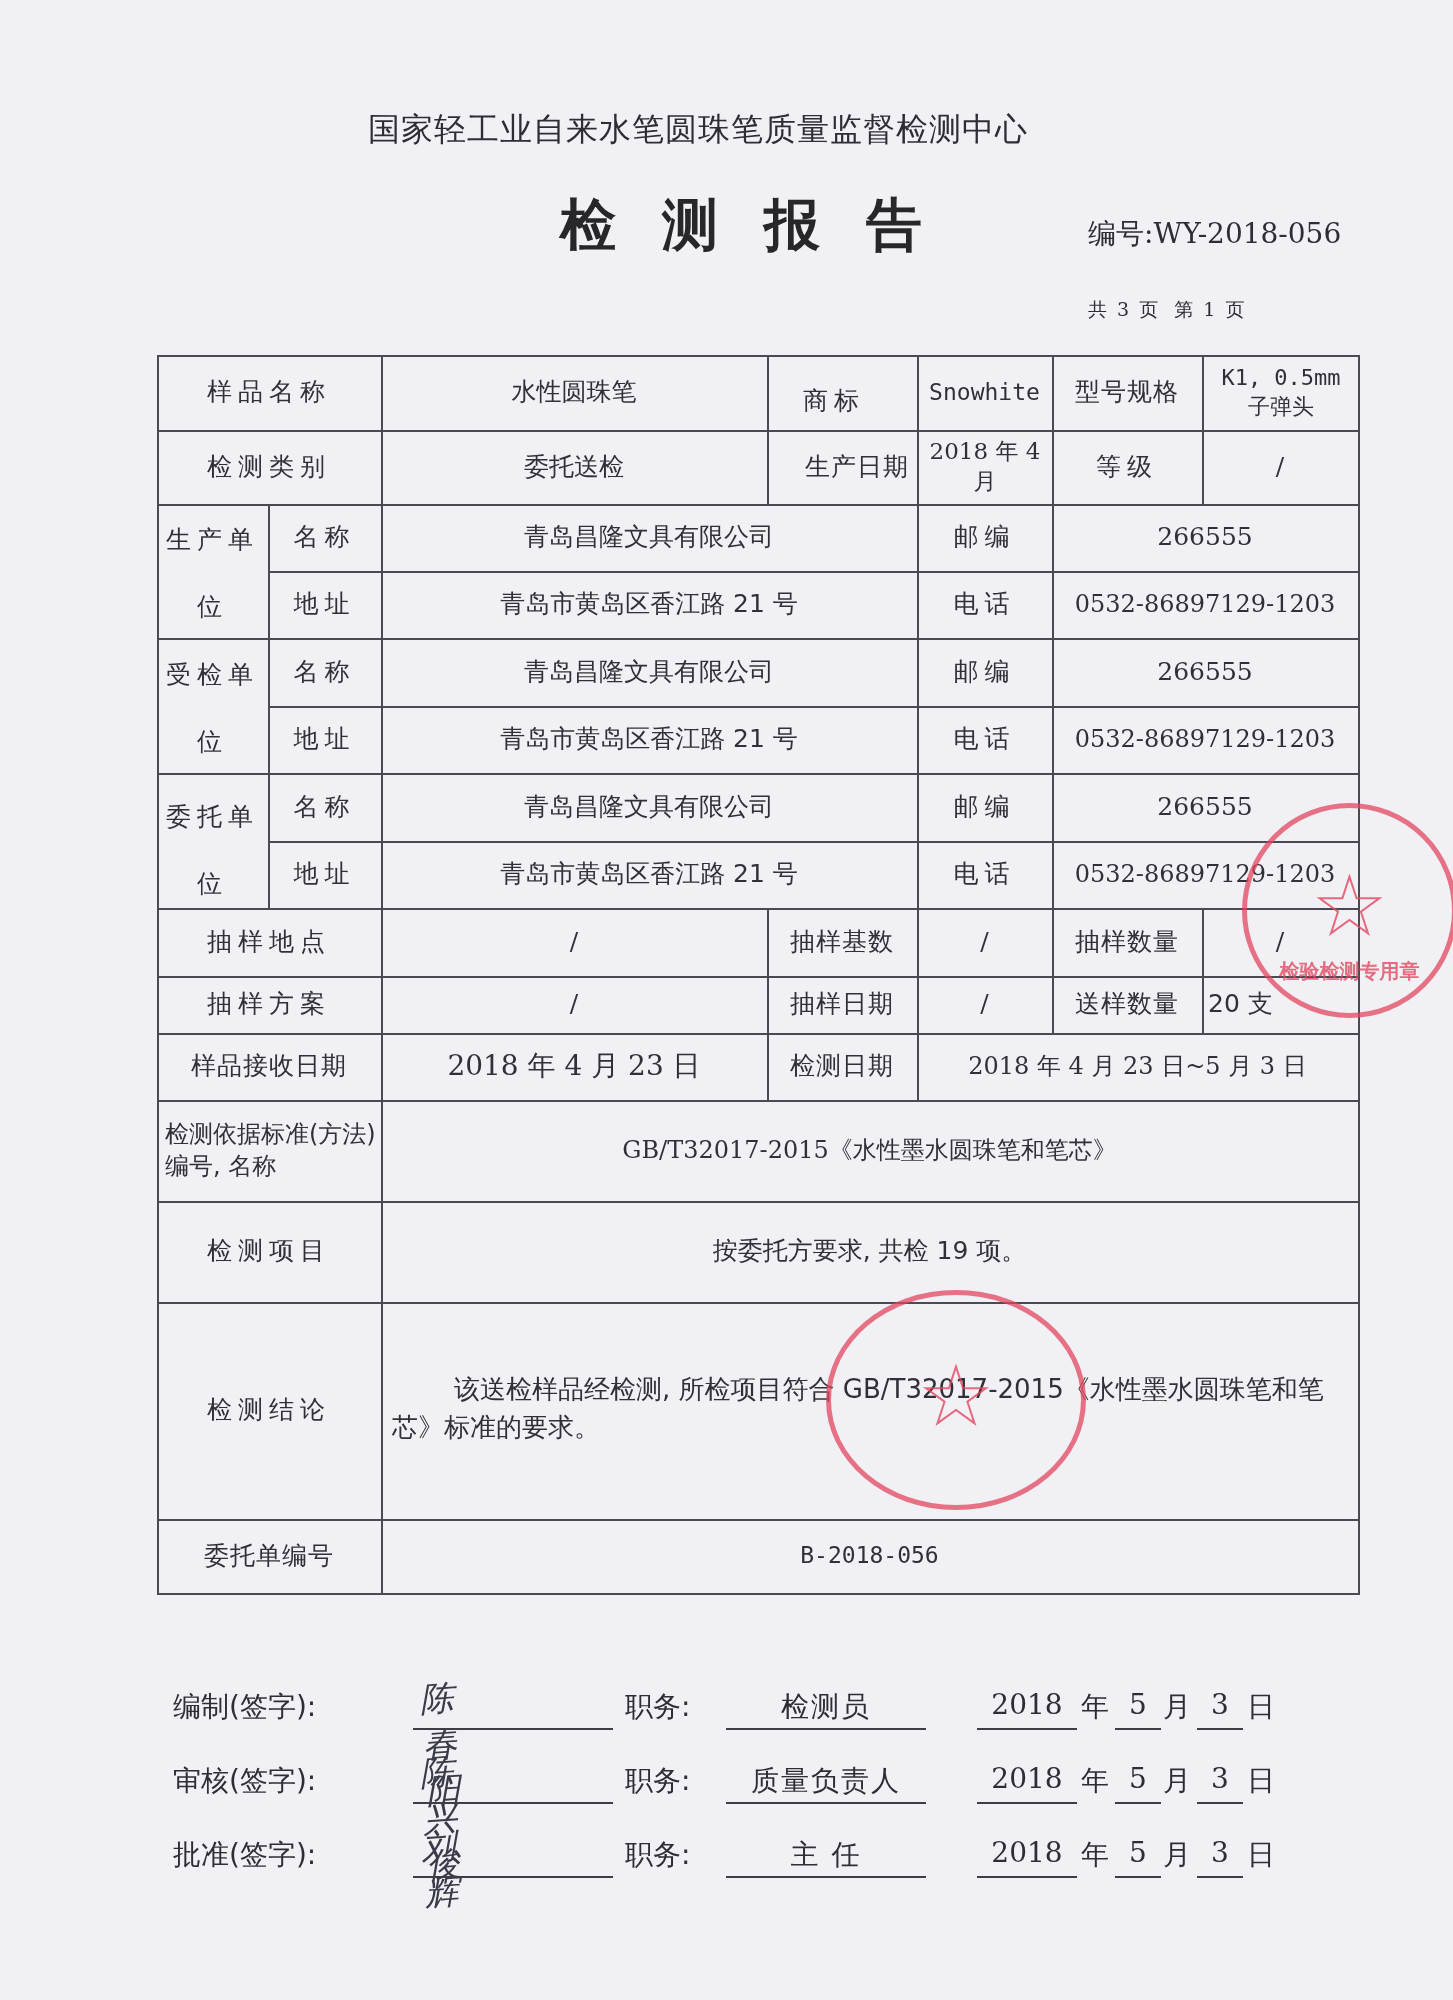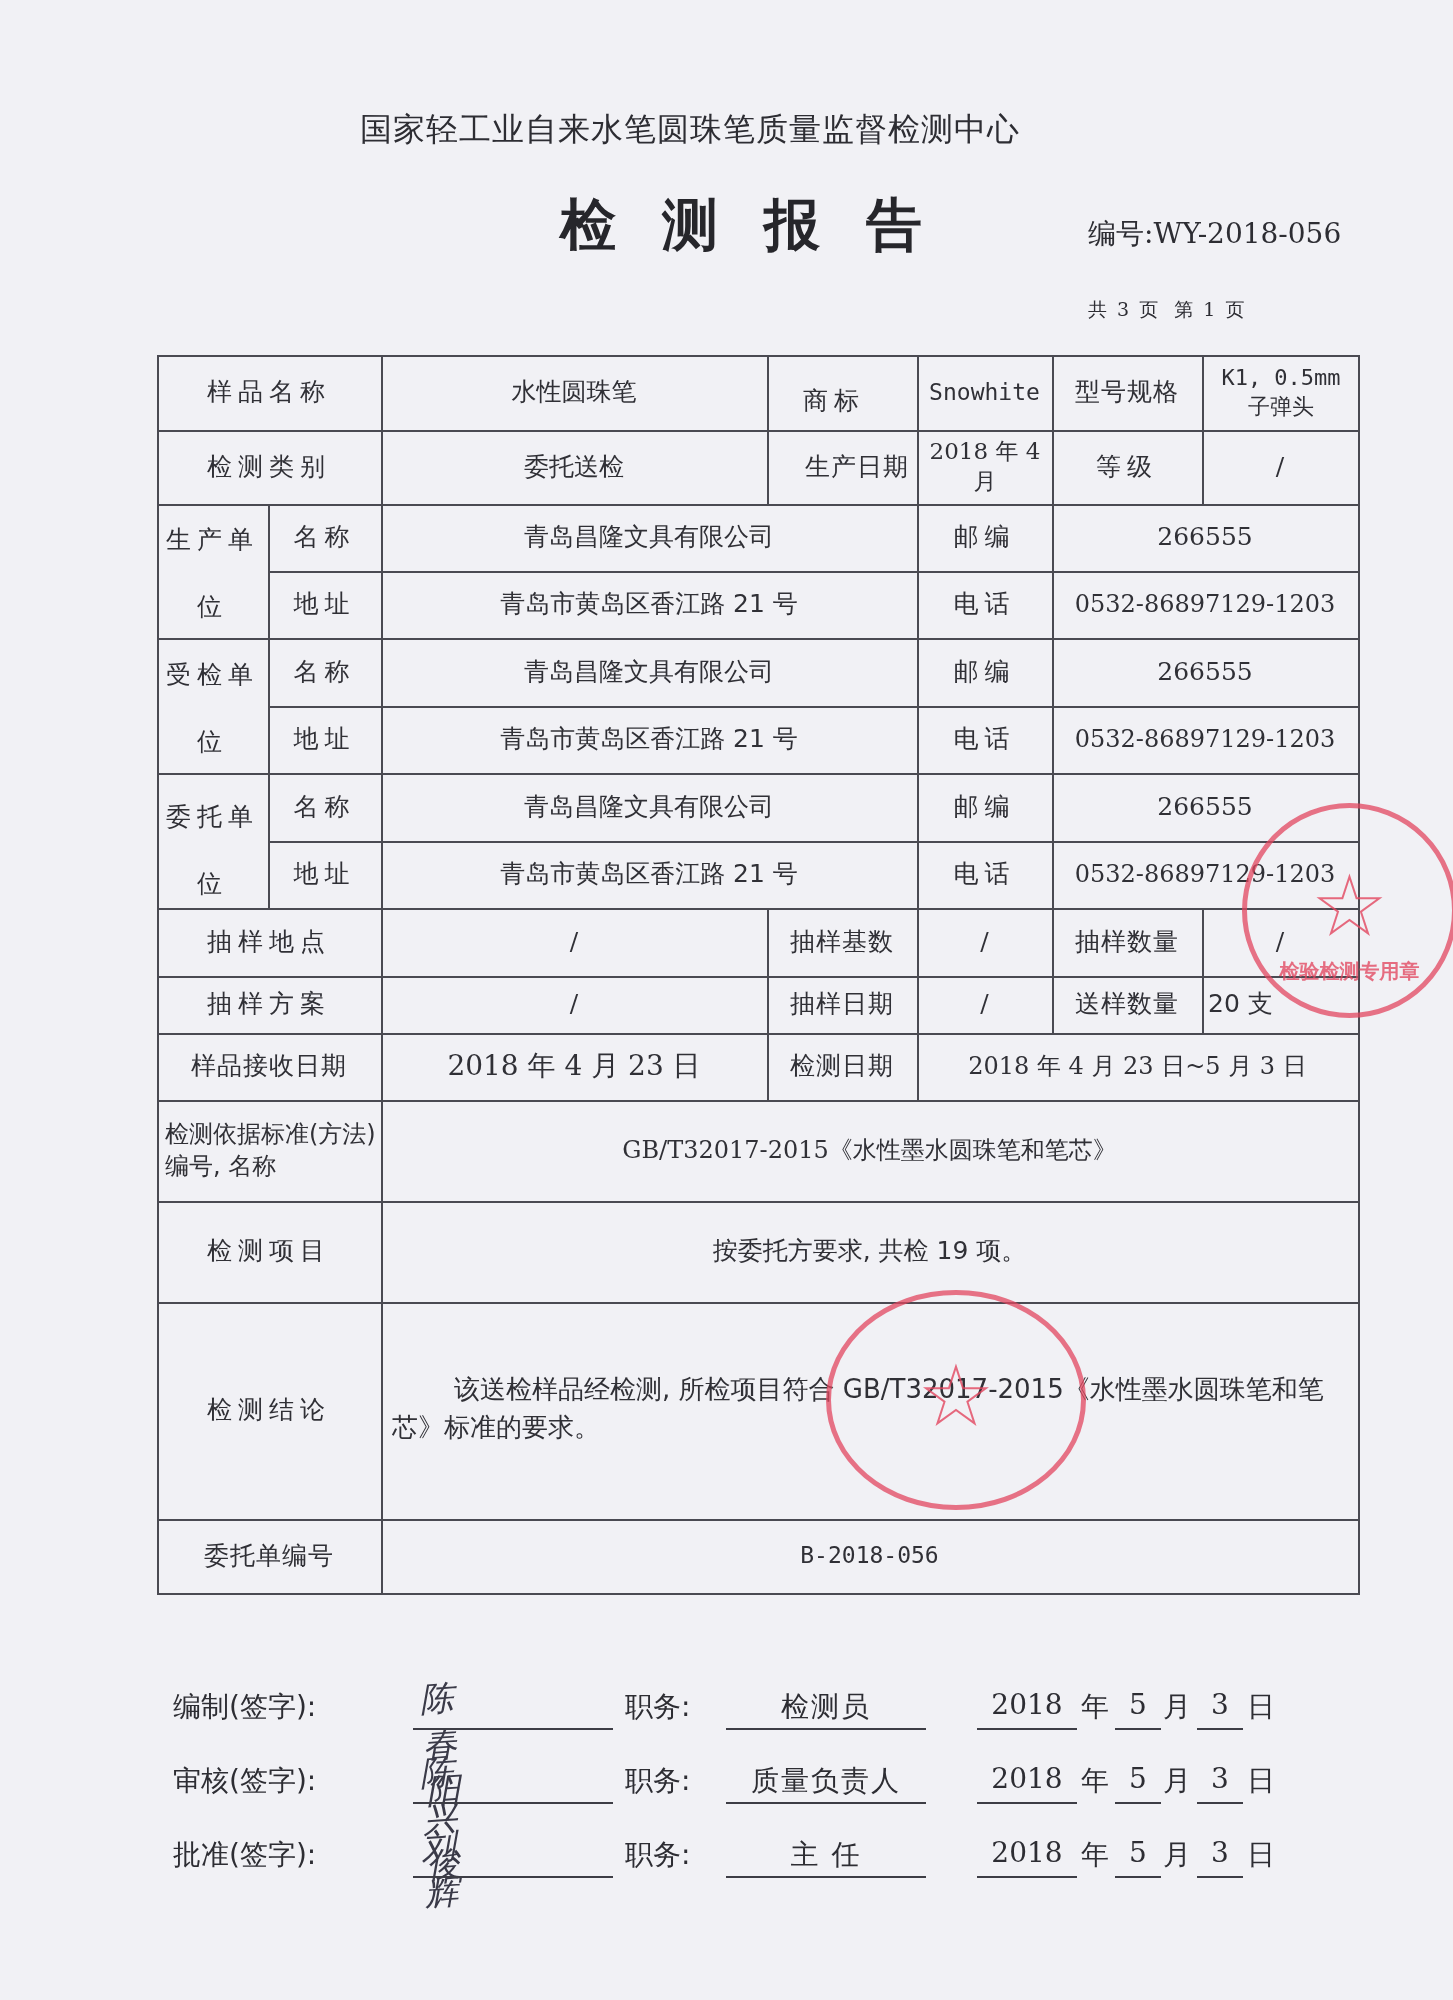--- a/index.html
+++ b/index.html
@@ -6,21 +6,21 @@
   body {
     width: 1453px; height: 2000px; position: relative; overflow: hidden;
     background: #f1f1f5;
     font-family: "DejaVu Serif", "Liberation Serif", serif;
     color: #2a2a2e;
   }
   .abs { position: absolute; }
   .org-title {
     left: 0; width: 1380px; top: 108px; text-align: center;
     font-family: "DejaVu Sans", sans-serif; font-size: 32px; letter-spacing: 1px;
-    color: #2d2d33; padding-left: 0;
+    color: #2d2d33; padding-left: 8px;
   }
   .report-title {
     left: 560px; top: 188px; font-family: "DejaVu Sans", sans-serif;
     font-size: 56px; font-weight: bold; letter-spacing: 46px; color: #26262b;
   }
   .report-no { left: 1088px; top: 215px; font-size: 28px; color: #2d2d33; }
   .page-info { left: 1088px; top: 297px; font-size: 19px; color: #2d2d33; letter-spacing: 2px; }
   .page-info span { margin-right: 6px; }
 
   .grid { left: 0; top: 0; width: 1453px; height: 2000px; pointer-events: none; }

